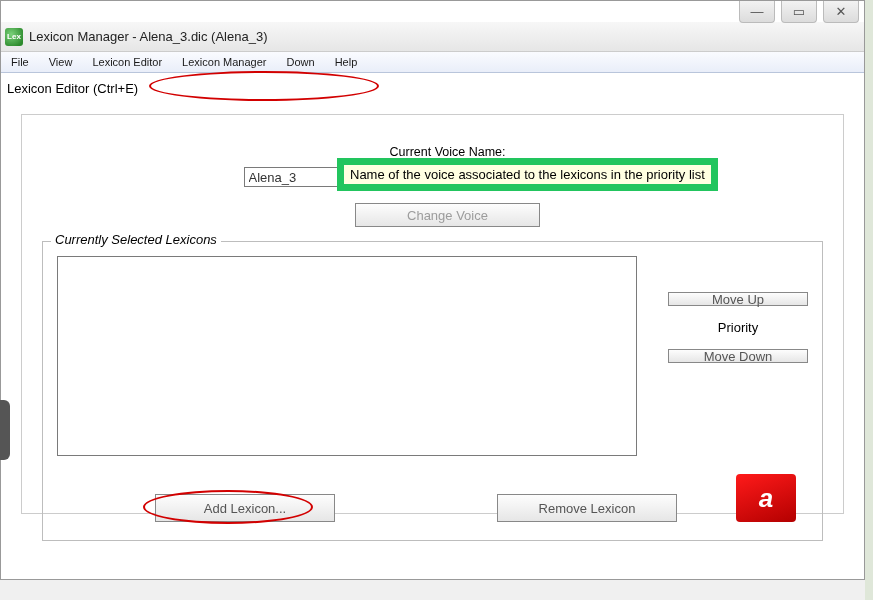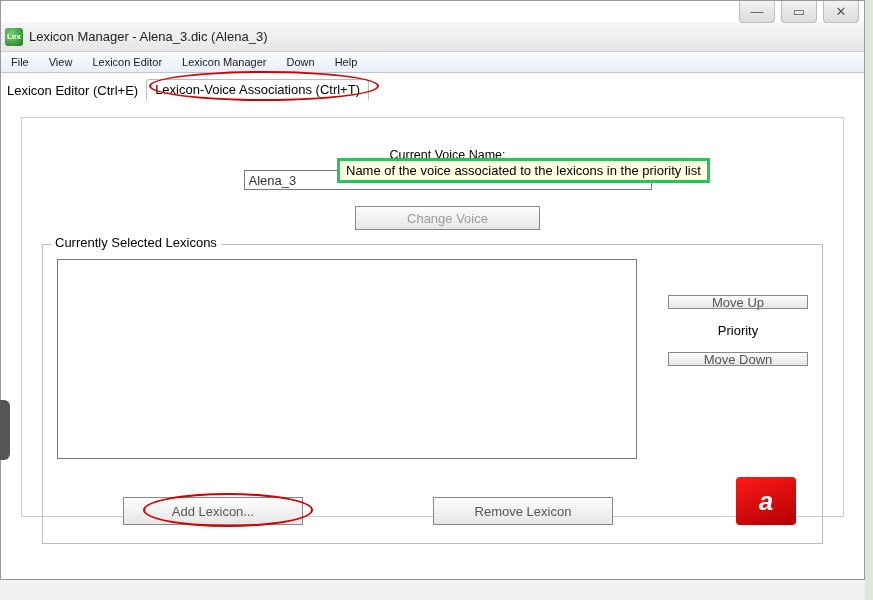--- a/index.html
+++ b/index.html
@@ -134,41 +134,42 @@
     display: inline-flex;
     align-items: center;
     justify-content: center;
     padding: 0 14px;
   }
   .btn.desat { color: #9c9c9c; text-align: right; }
   .tooltip {
     position: absolute;
     left: 336px; top: 157px;
     background: #ffffe1;
-    border: 3px solid #22c55e;
+    border: 7px solid #22c55e;
     padding: 2px 6px;
     font-size: 13px;
     color: #000;
     z-index: 20;
     white-space: nowrap;
   }
   
   .group {
     margin-top: 14px;
     padding: 10px 10px 12px 10px;
     border: 1px solid #bdbdbd;
     position: relative;
     height: 300px;
   }
   .group-legend {
     position: absolute;
     top: -10px; left: 8px;
     background: #fff;
     padding: 0 4px;
     font-size: 13px;
+    font-style: italic;
   }
   .listbox {
     position: absolute;
     left: 14px; top: 14px;
     width: 580px; height: 200px;
     border: 1px solid #7a7a7a;
     background: #fff;
   }
   .side-col {
     position: absolute;
@@ -182,21 +183,21 @@
   .side-btn {
     width: 140px; height: 14px;
   }
   .priority-lbl { font-size: 13px; margin: 4px 0; }
   .bottom-btns {
     position: absolute;
     left: 80px; bottom: 18px;
     display: flex;
     gap: 130px;
   }
-  .bottom-btn { width: 180px; height: 28px; }
+  .bottom-btn { width: 180px; height: 28px; margin-left: 32px; }
   .logo {
     position: absolute;
     right: 26px; bottom: 18px;
     width: 60px; height: 48px;
     background: linear-gradient(160deg, #ff1a1a 0%, #b30000 100%);
     border-radius: 4px;
     display:flex;align-items:center;justify-content:center;
     color:#fff;font-style:italic;font-size:26px;font-weight:bold;
   }
   
@@ -237,21 +238,20 @@
     <div class="menu-item">File</div>
     <div class="menu-item">View</div>
     <div class="menu-item">Lexicon Editor</div>
     <div class="menu-item">Lexicon Manager</div>
     <div class="menu-item">Down</div>
     <div class="menu-item">Help</div>
   </div>
 
   <div class="tab-row">
     <div class="tab-label">Lexicon Editor (Ctrl+E)</div>
-    <div class="tab-active">Lexicon-Voice Associations (Ctrl+T)</div>
     <div class="ellipse tab" style="left:148px; top:-2px;"></div>
   </div>
 
   <div class="panel">
     <div class="content-frame">
 
       <div class="row">
         <span>Current Voice Name:</span>
         <input class="text-input" type="text" readonly="" value="Alena_3" style="">
         <span style="width:10px;"></span>

